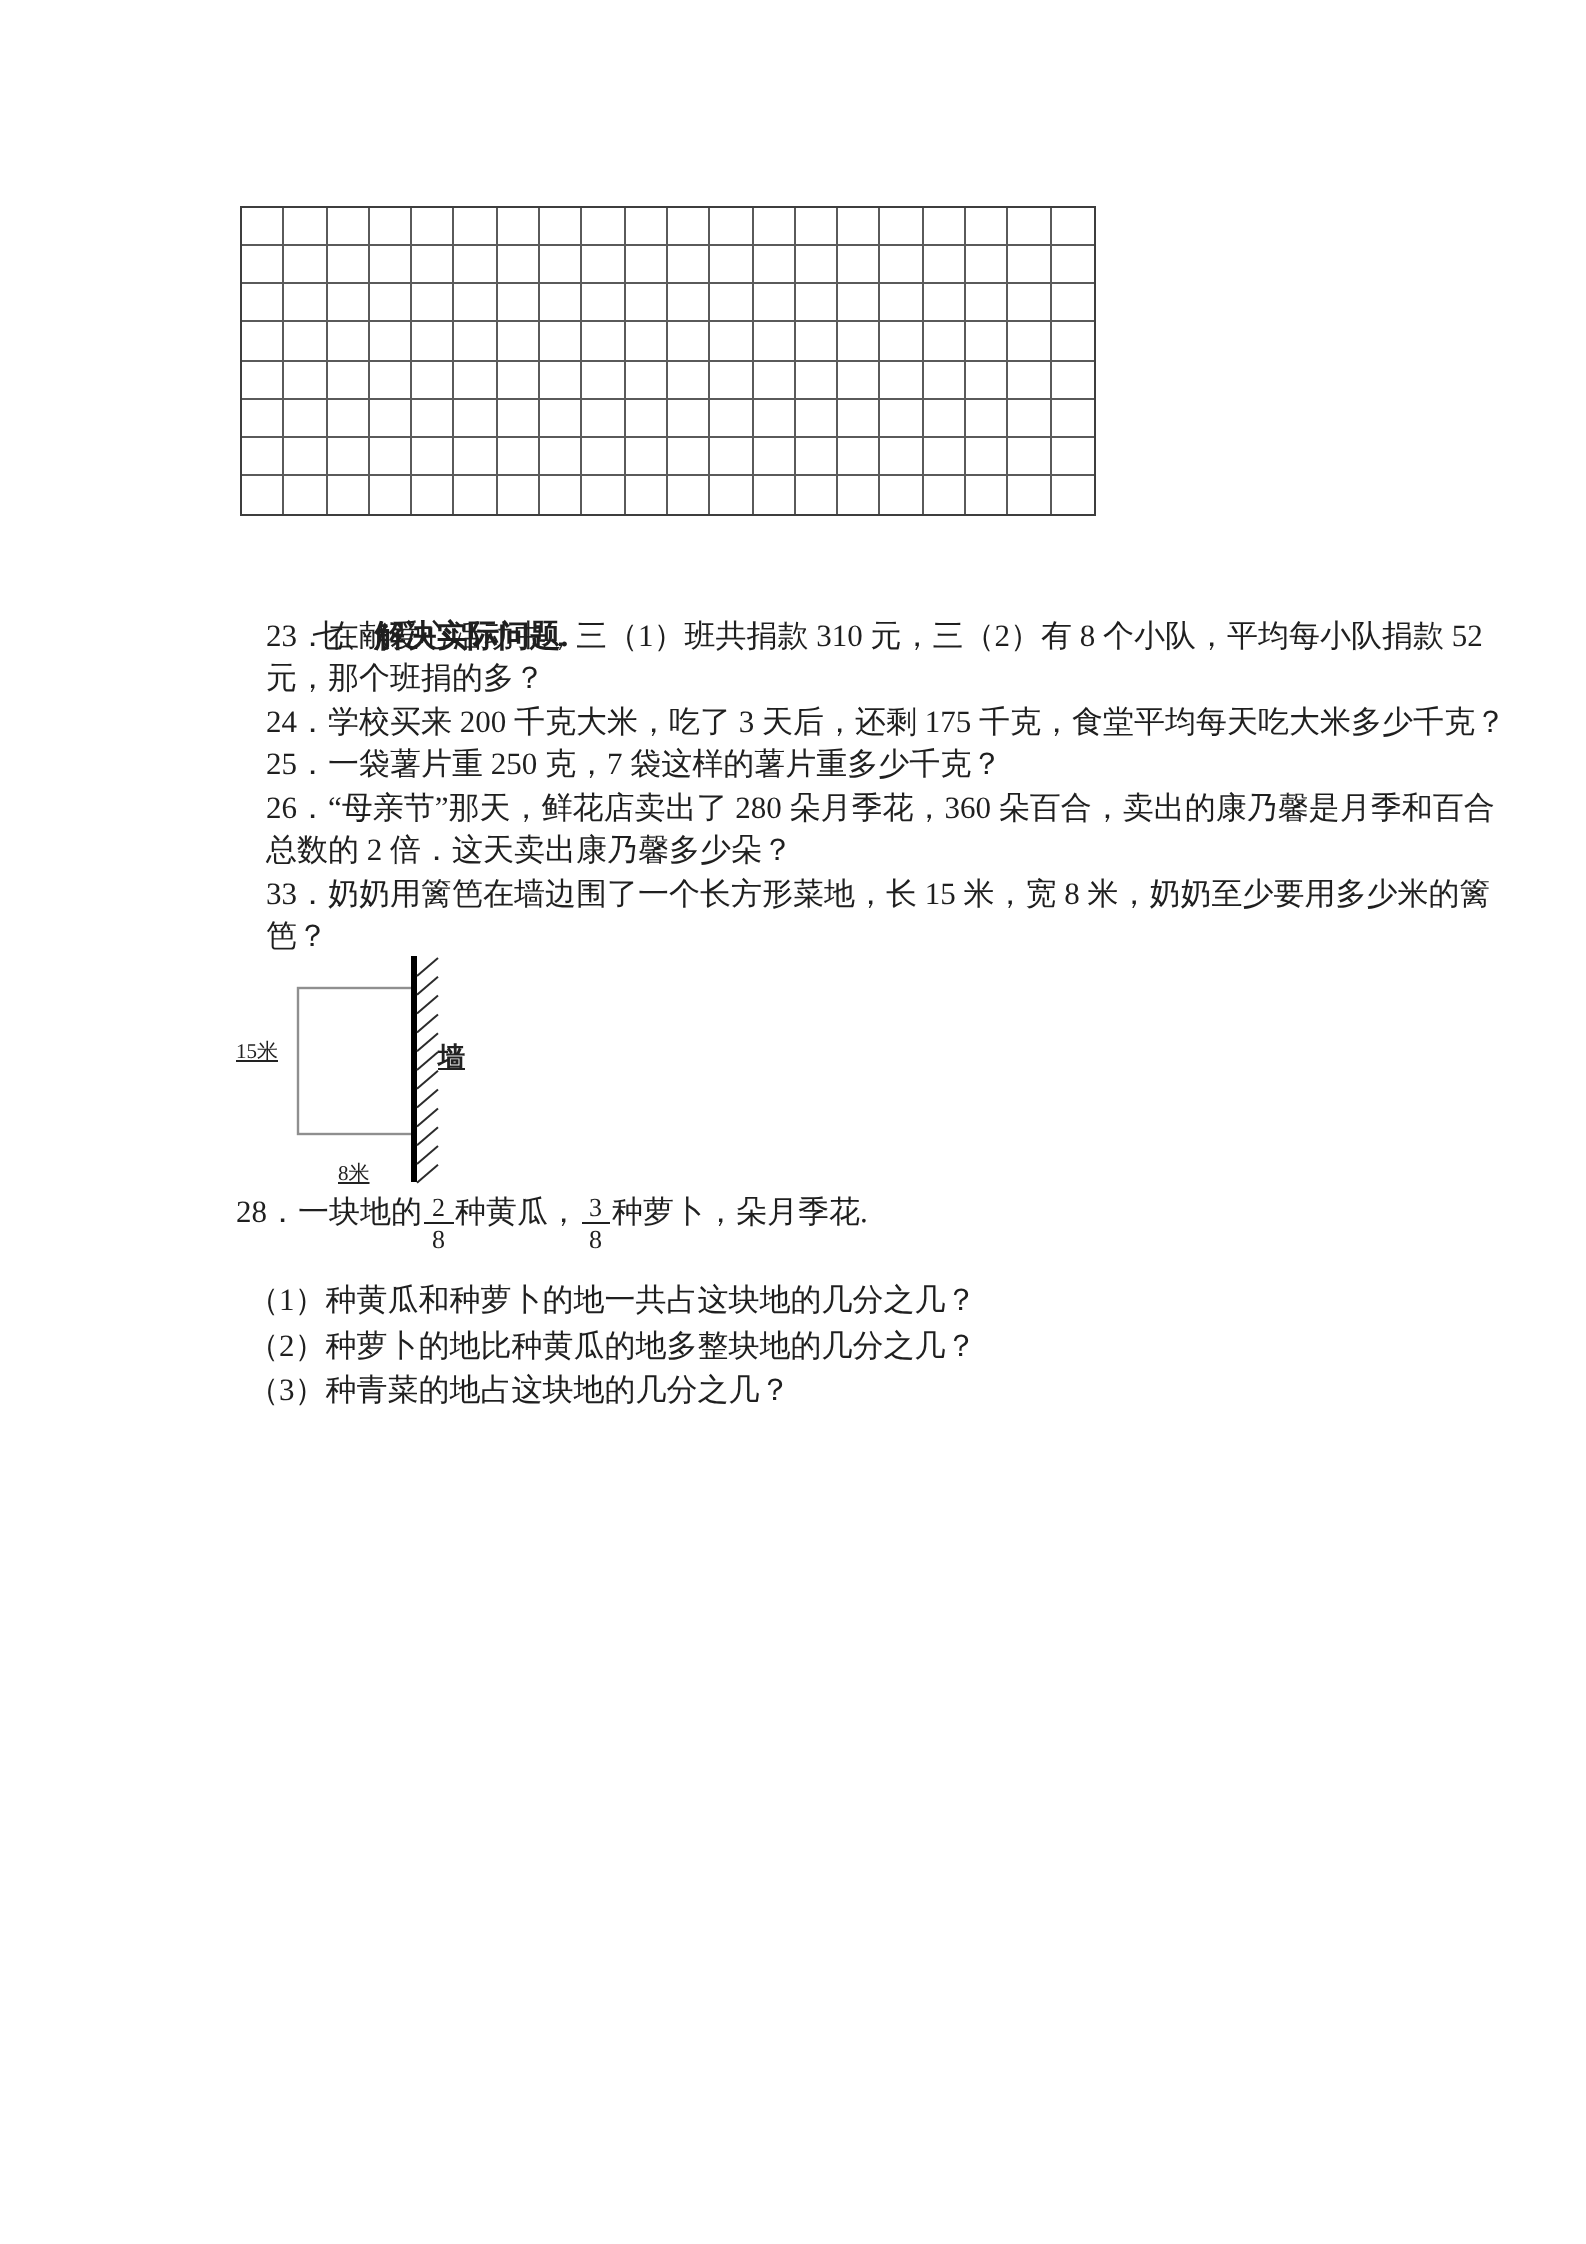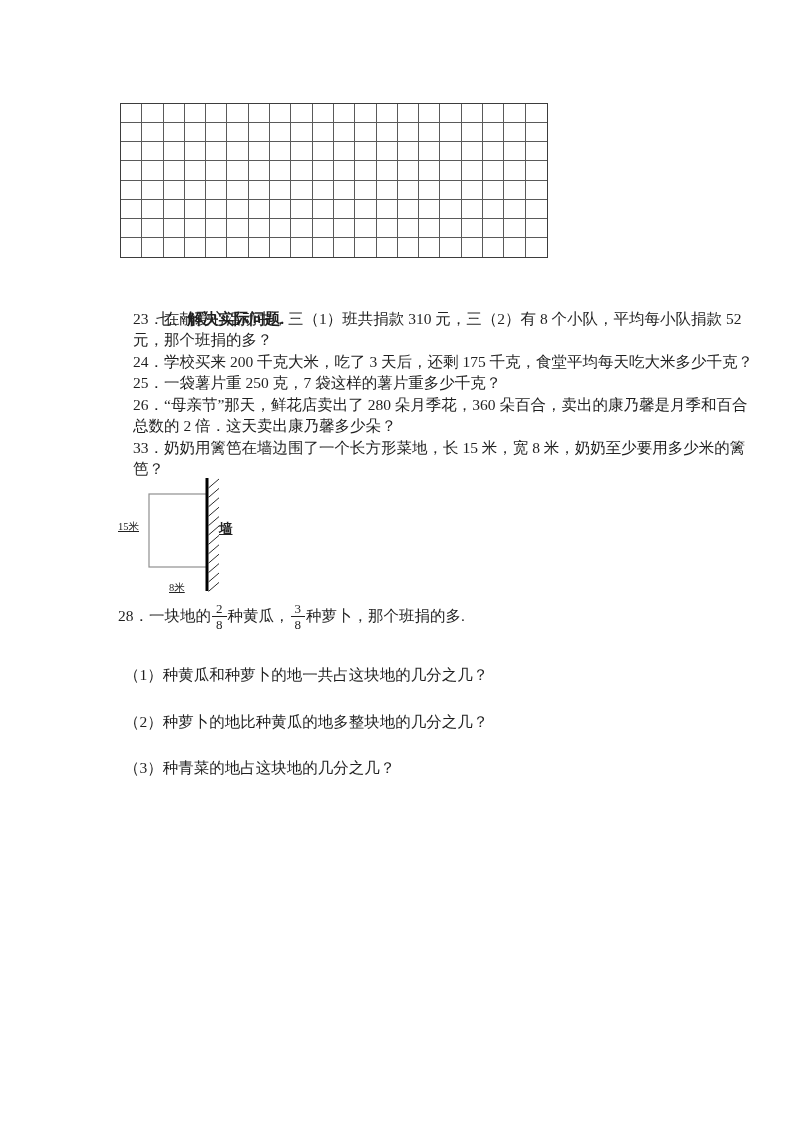--- a/index.html
+++ b/index.html
@@ -58,21 +58,20 @@
   }
   .diagram .height-label { left: 3px; top: 49px; }
   .diagram .width-label  { left: 54px; top: 110px; }
   .diagram .wall-label   { left: 104px; top: 51px; font-size: 13.5px; font-weight: 700; }
   
   .q28-line {
     position: absolute;
     left: 118px; top: 596px;
     height: 40px;
     display: flex;
-    align-items: center;
     font-size: 15.5px;
     white-space: pre;
   }
   .fraction {
     display: inline-flex;
     flex-direction: column;
     align-items: center;
     margin: 0 1px;
     vertical-align: middle;
   }
@@ -83,21 +82,21 @@
     border-bottom: 1px solid #1f1f1f;
   }
   .fraction .den {
     font-size: 13px;
     line-height: 15px;
   }
   .sub-questions {
     position: absolute;
     left: 124px; top: 640px;
   }
-  .sub-questions .line { height: 22.6px; line-height: 22.6px; margin-top: 24px; }
+  .sub-questions .line { height: 22.6px; line-height: 22.6px; }
 </style>
 </head>
 <body>
 
 <div class="page">
 
   <div class="answer-grid" style="grid-template-columns: repeat(20, 1fr); grid-template-rows: repeat(8, 1fr);">
       <div class="cell"></div>
       <div class="cell"></div>
       <div class="cell"></div>
@@ -292,21 +291,21 @@
           <line x1="93.5" y1="110" x2="104" y2="101"></line>
           <line x1="93.5" y1="119.4" x2="104" y2="110.4"></line>
         </g>
     </svg>
     <div class="dlabel height-label">15米</div>
     <div class="dlabel width-label">8米</div>
     <div class="dlabel wall-label">墙</div>
   </div>
 
   <div class="q28-line">
-    <span>28．一块地的</span><span class="fraction"><span class="num">2</span><span class="den">8</span></span><span>种黄瓜，</span><span class="fraction"><span class="num">3</span><span class="den">8</span></span><span>种萝卜，那个班捐的多.</span>
+    <span>28．一块地的</span><span class="fraction"><span class="num">2</span><span class="den">8</span></span><span>种黄瓜，</span><span class="fraction"><span class="num">3</span><span class="den">8</span></span><span>种萝卜，朵月季花.</span>
   </div>
 
   <div class="sub-questions">
     <div class="line">（1）种黄瓜和种萝卜的地一共占这块地的几分之几？</div>
     <div class="line">（2）种萝卜的地比种黄瓜的地多整块地的几分之几？</div>
     <div class="line">（3）种青菜的地占这块地的几分之几？</div>
   </div>
 
 </div>
 

